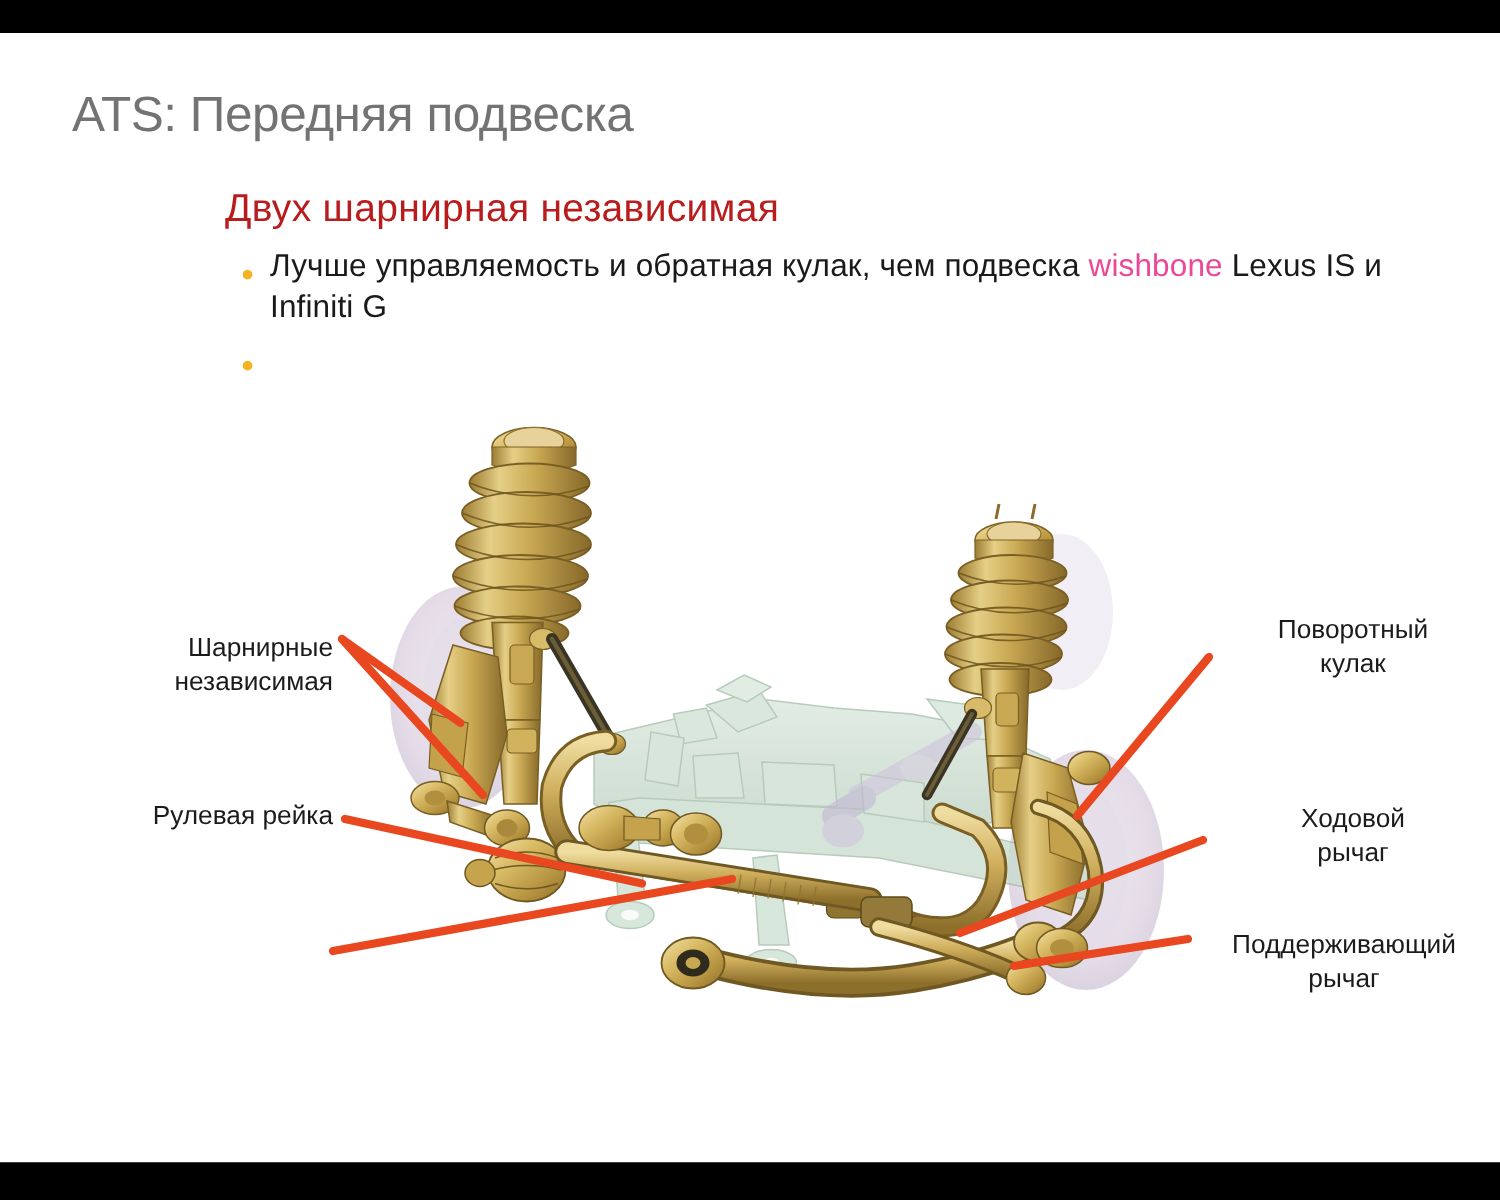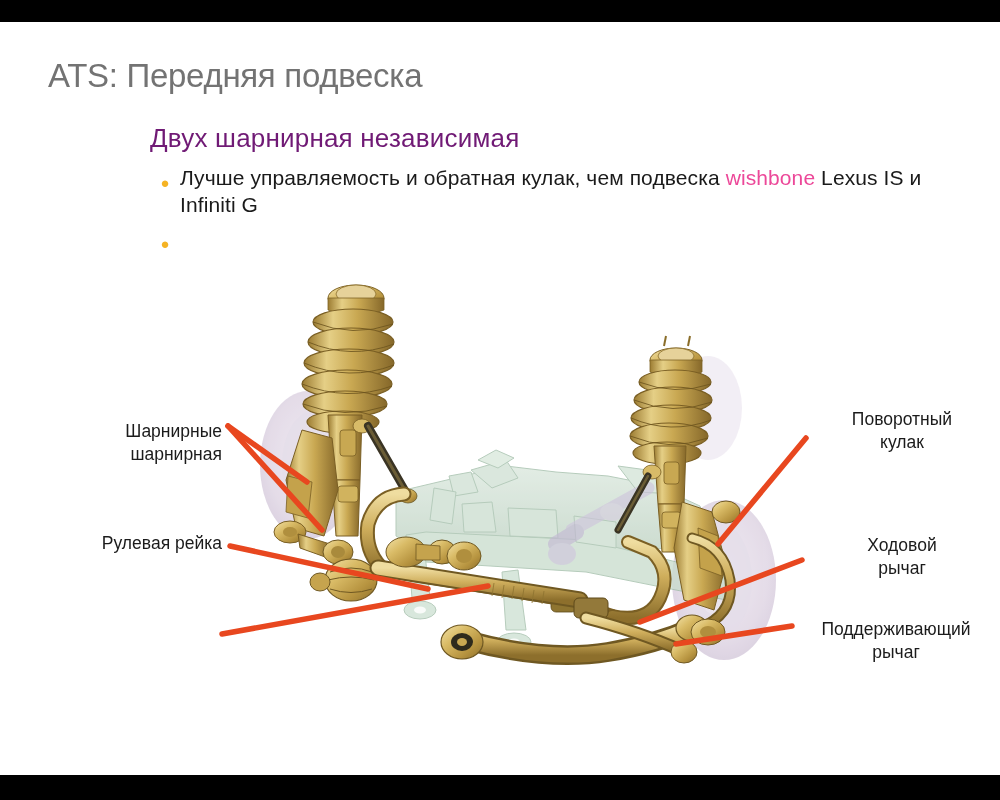--- a/index.html
+++ b/index.html
@@ -58,21 +58,21 @@
 
   
   #body-block {
     position: absolute;
     left: 150px;
     top: 100px;
     width: 780px;
   }
   #subtitle {
     font-size: 26px;
-    color: #701a75;
+    color: #b91c1c;
     line-height: 1.25;
     margin-bottom: 9px;
     letter-spacing: 0.2px;
   }
   .bullet-row {
     display: flex;
     align-items: flex-start;
     margin-bottom: 7px;
   }
   .bullet-dot {
@@ -355,21 +355,21 @@
           <path d="M436 258 Q468 266 474 300 Q478 330 452 344" fill="none" stroke="#6f5822" stroke-width="11" stroke-linecap="round"></path>
           <path d="M436 258 Q468 266 474 300 Q478 330 452 344" fill="none" stroke="url(#goldbar)" stroke-width="7" stroke-linecap="round"></path>
           <ellipse cx="452" cy="352" rx="17" ry="13" fill="url(#gold)" stroke="#6f5822" stroke-width="1"></ellipse>
           <ellipse cx="452" cy="352" rx="8" ry="6" fill="#b08f3e"></ellipse>
           <ellipse cx="470" cy="232" rx="14" ry="11" fill="url(#gold)" stroke="#6f5822" stroke-width="1"></ellipse>
         </g>
       </svg>
     </div>
 
     <div class="callout left" id="cl-ball">Шарнирные
-шарнирная</div>
+независимая</div>
 
     <div class="callout left" id="cl-rack">Рулевая рейка</div>
 
 
     <div class="callout right" id="cl-knuckle">Поворотный
 кулак</div>
 
     <div class="callout right" id="cl-control">Ходовой
 рычаг</div>
 

